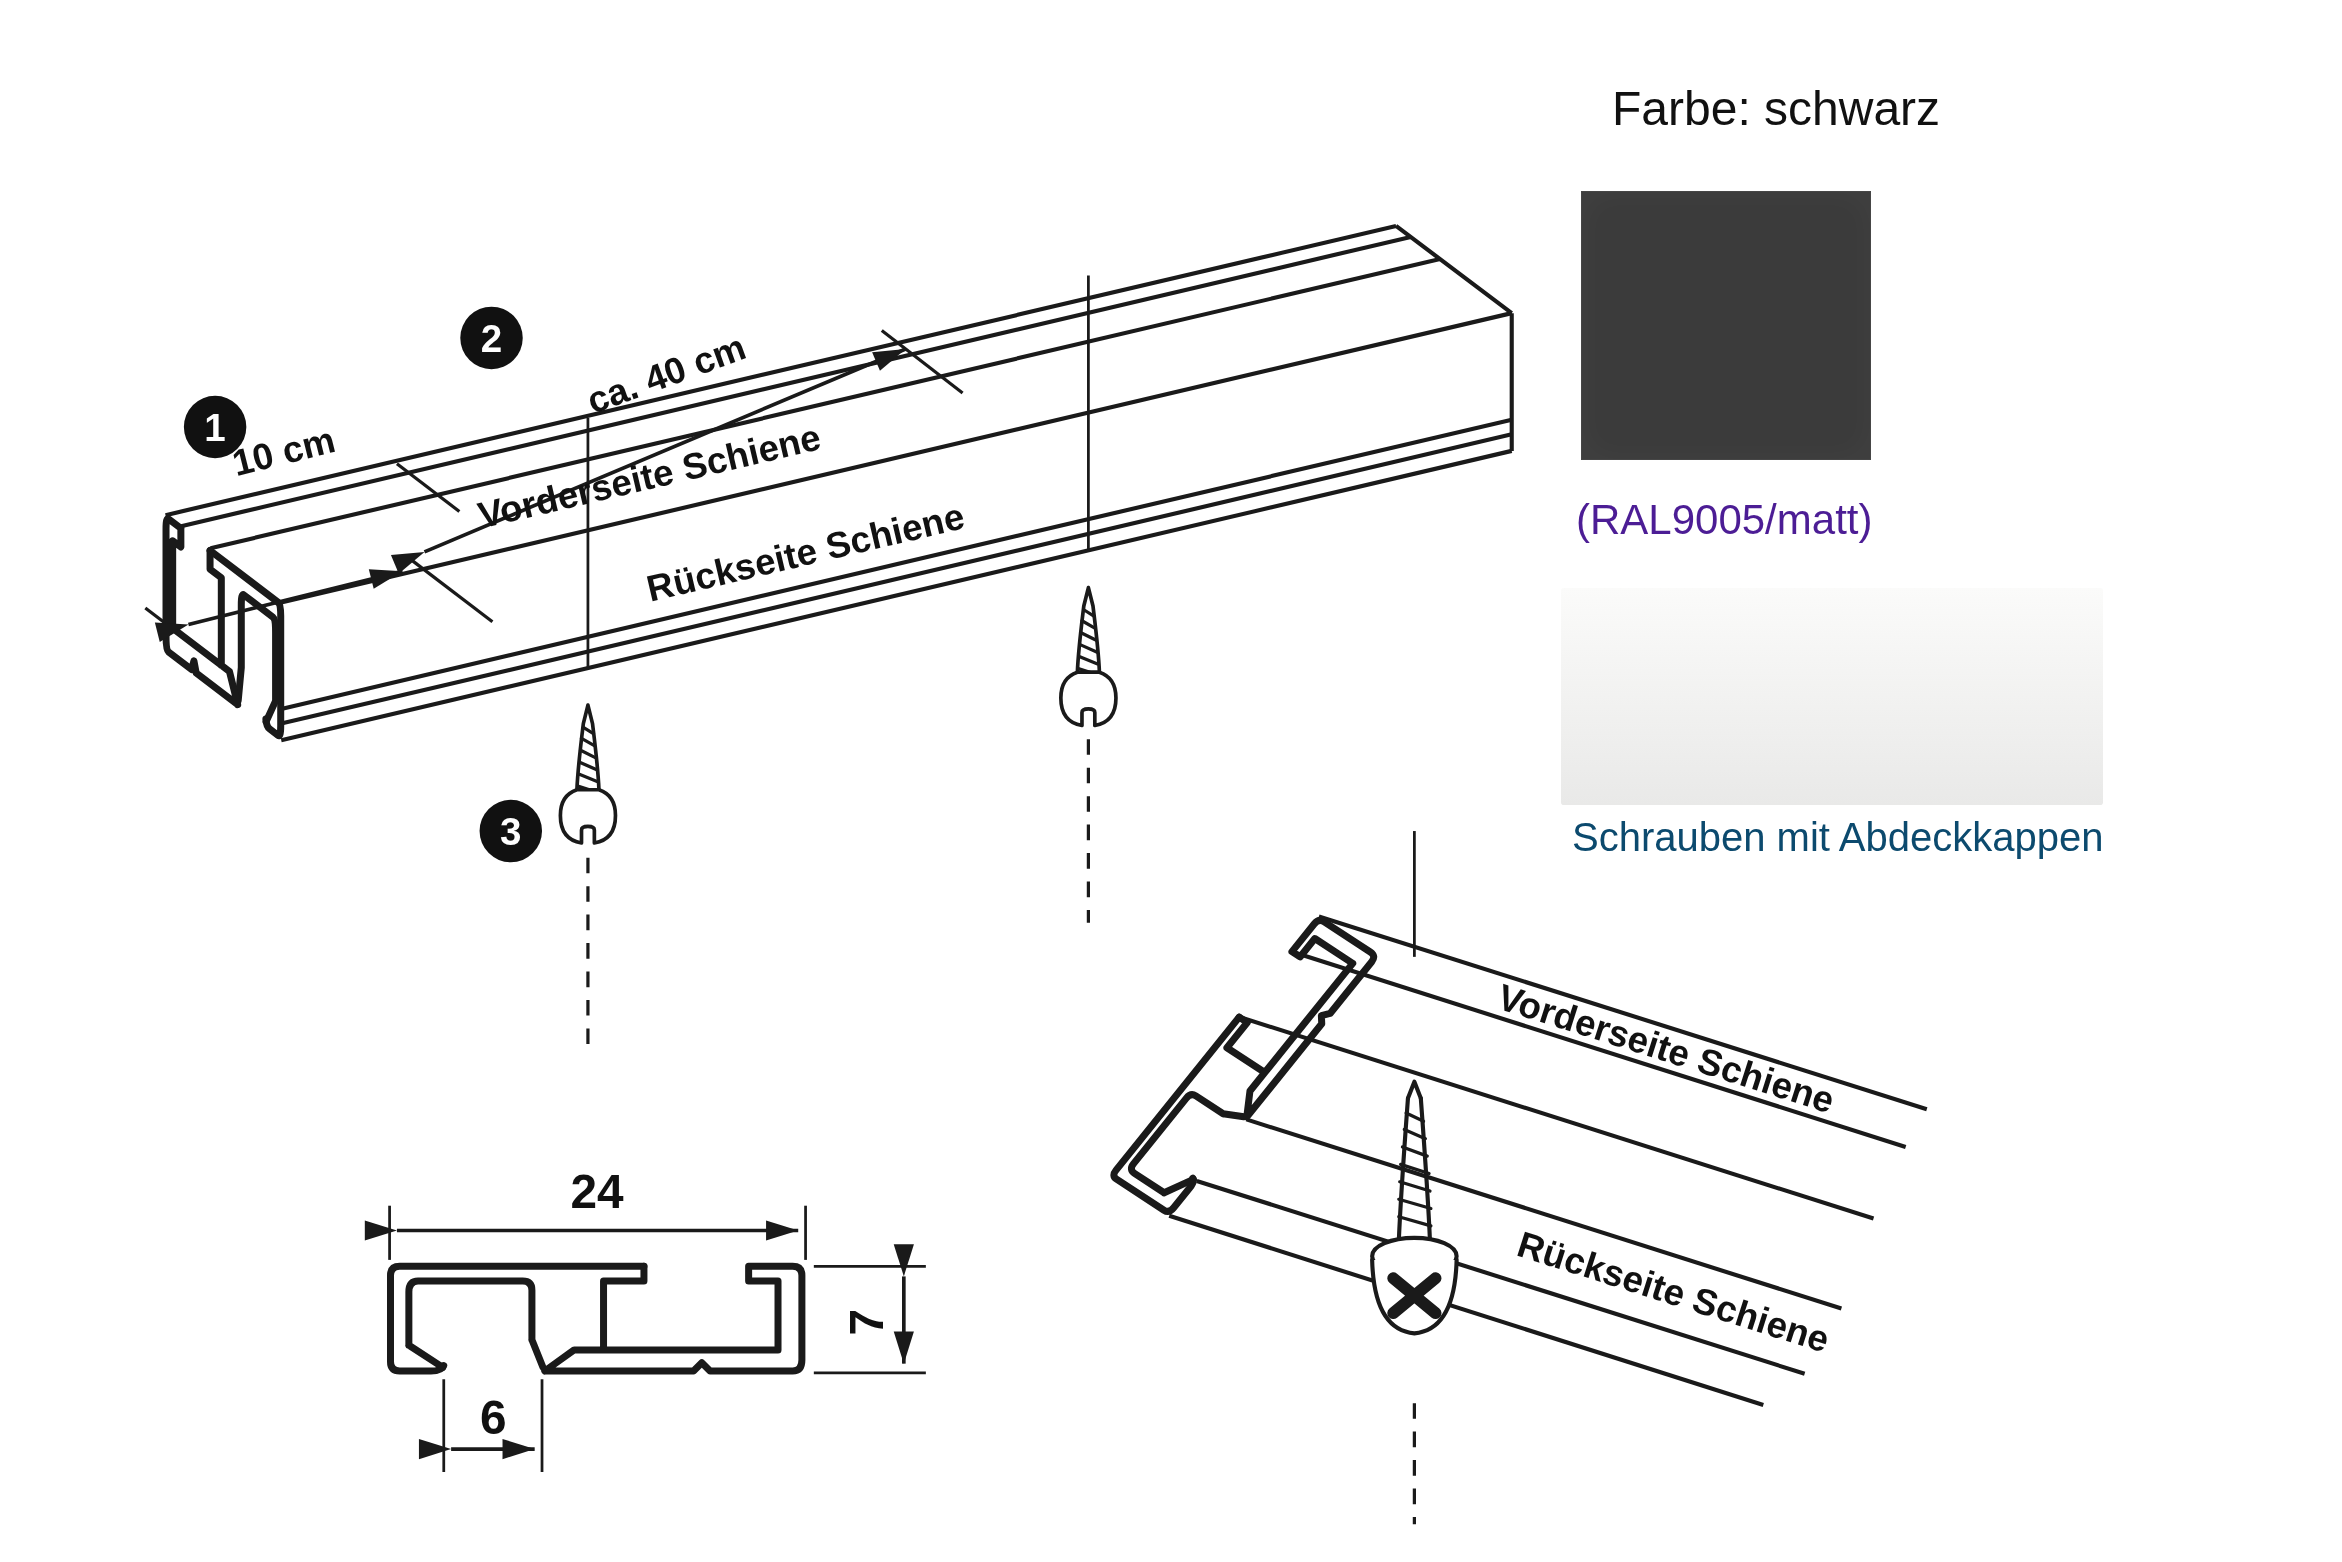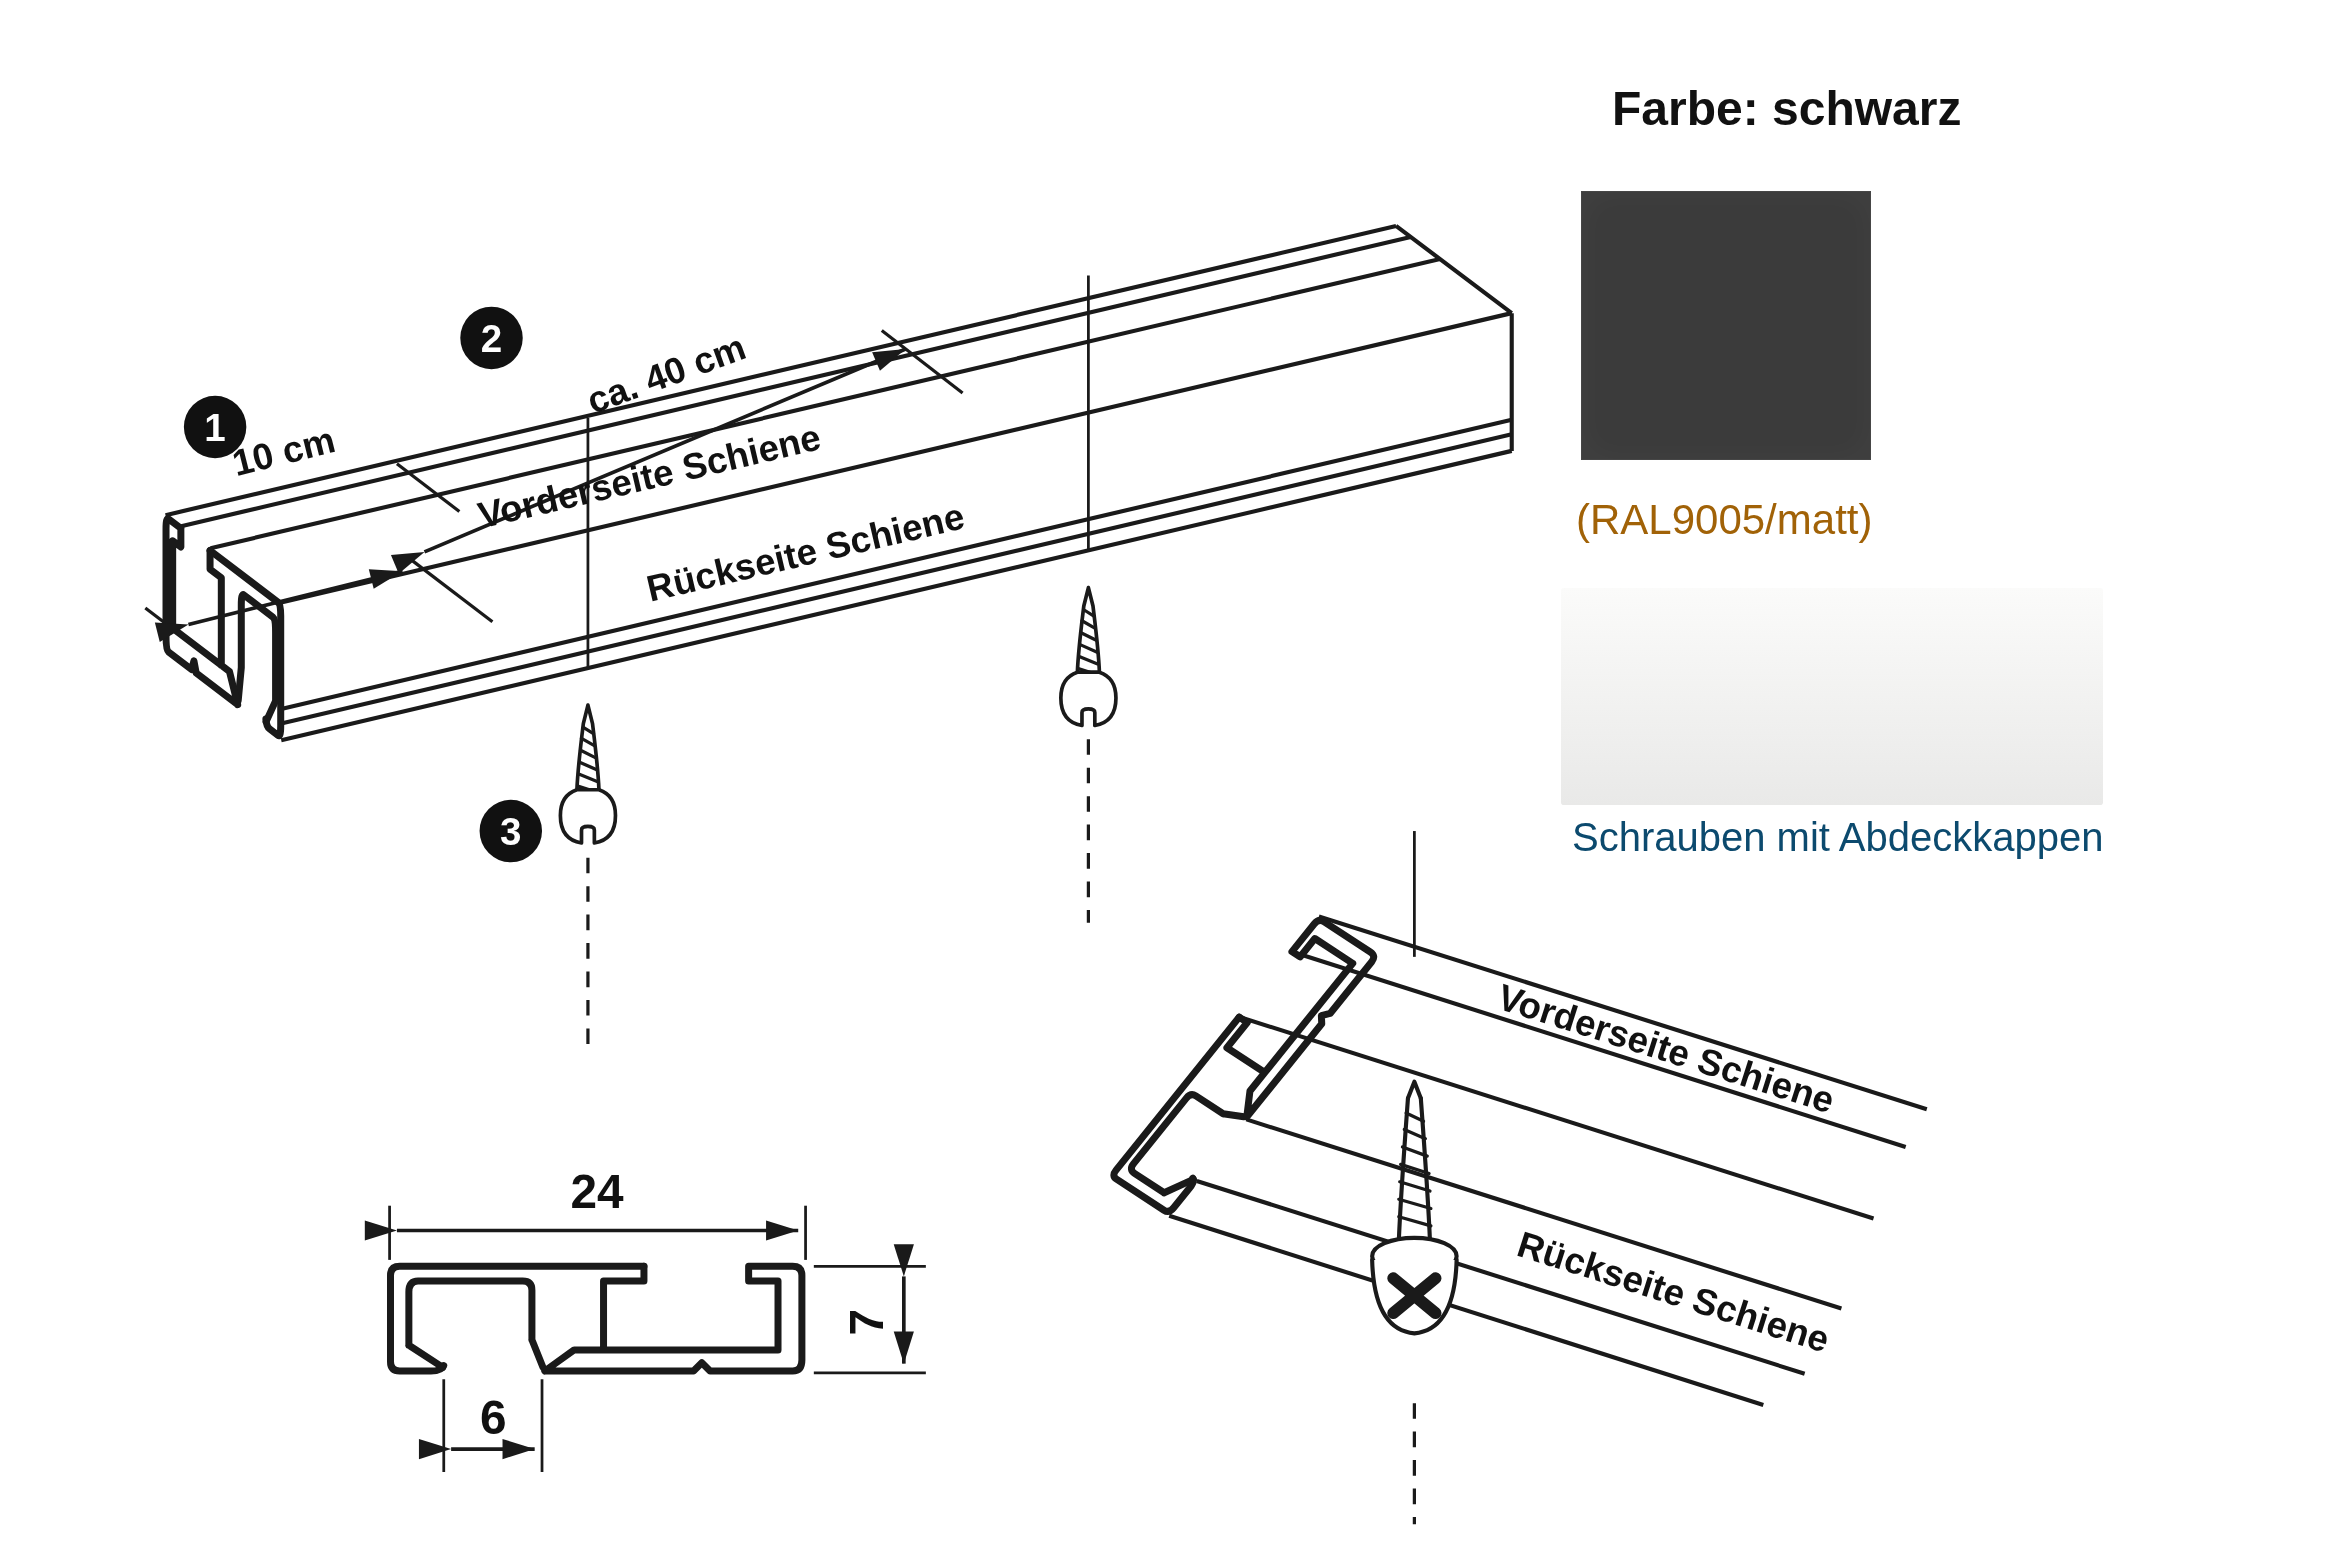--- a/index.html
+++ b/index.html
@@ -1,20 +1,20 @@
 <!DOCTYPE html>
 <html style="font-size:14.7px"><head>
 <meta charset="utf-8">
 <style>
   html,body{margin:0;padding:0;background:#ffffff;}
   #stage{position:relative;width:2343px;height:1562px;background:#ffffff;overflow:hidden;
          font-family:"Liberation Sans",sans-serif;color:#111;}
   #stage svg{position:absolute;left:0;top:0;}
-  .hl{position:absolute;font-weight:700;font-size:48px;letter-spacing:0px;color:#111;}
-  .sub{position:absolute;font-weight:400;font-size:42px;color:#a16207;}
+  .hl{position:absolute;font-weight:400;font-size:48px;letter-spacing:0px;color:#111;}
+  .sub{position:absolute;font-weight:400;font-size:42px;color:#4c1d95;}
   .cap{position:absolute;font-weight:400;font-size:40px;color:#0c4a6e;}
   #swatch{position:absolute;left:1581px;top:191px;width:288px;height:267px;background:#3b3b3b;
           box-shadow:inset 0 0 37px rgba(255,255,255,0.03);border:0.9px solid #464646;}
   #photo{position:absolute;left:1561px;top:588px;width:542px;height:217px;
          background:linear-gradient(180deg,#fbfbfa 0%,#f1f1f0 55%,#e9e9e8 100%);border-radius:2.8px;}
   svg text{font-family:"Liberation Sans",sans-serif;fill:#111;}
   .dimtxt{font-weight:700;font-size:40px;}
   .dimnum{font-weight:700;font-size:52px;}
   .badge{font-weight:700;font-size:42px;fill:#fff;}
 </style>

